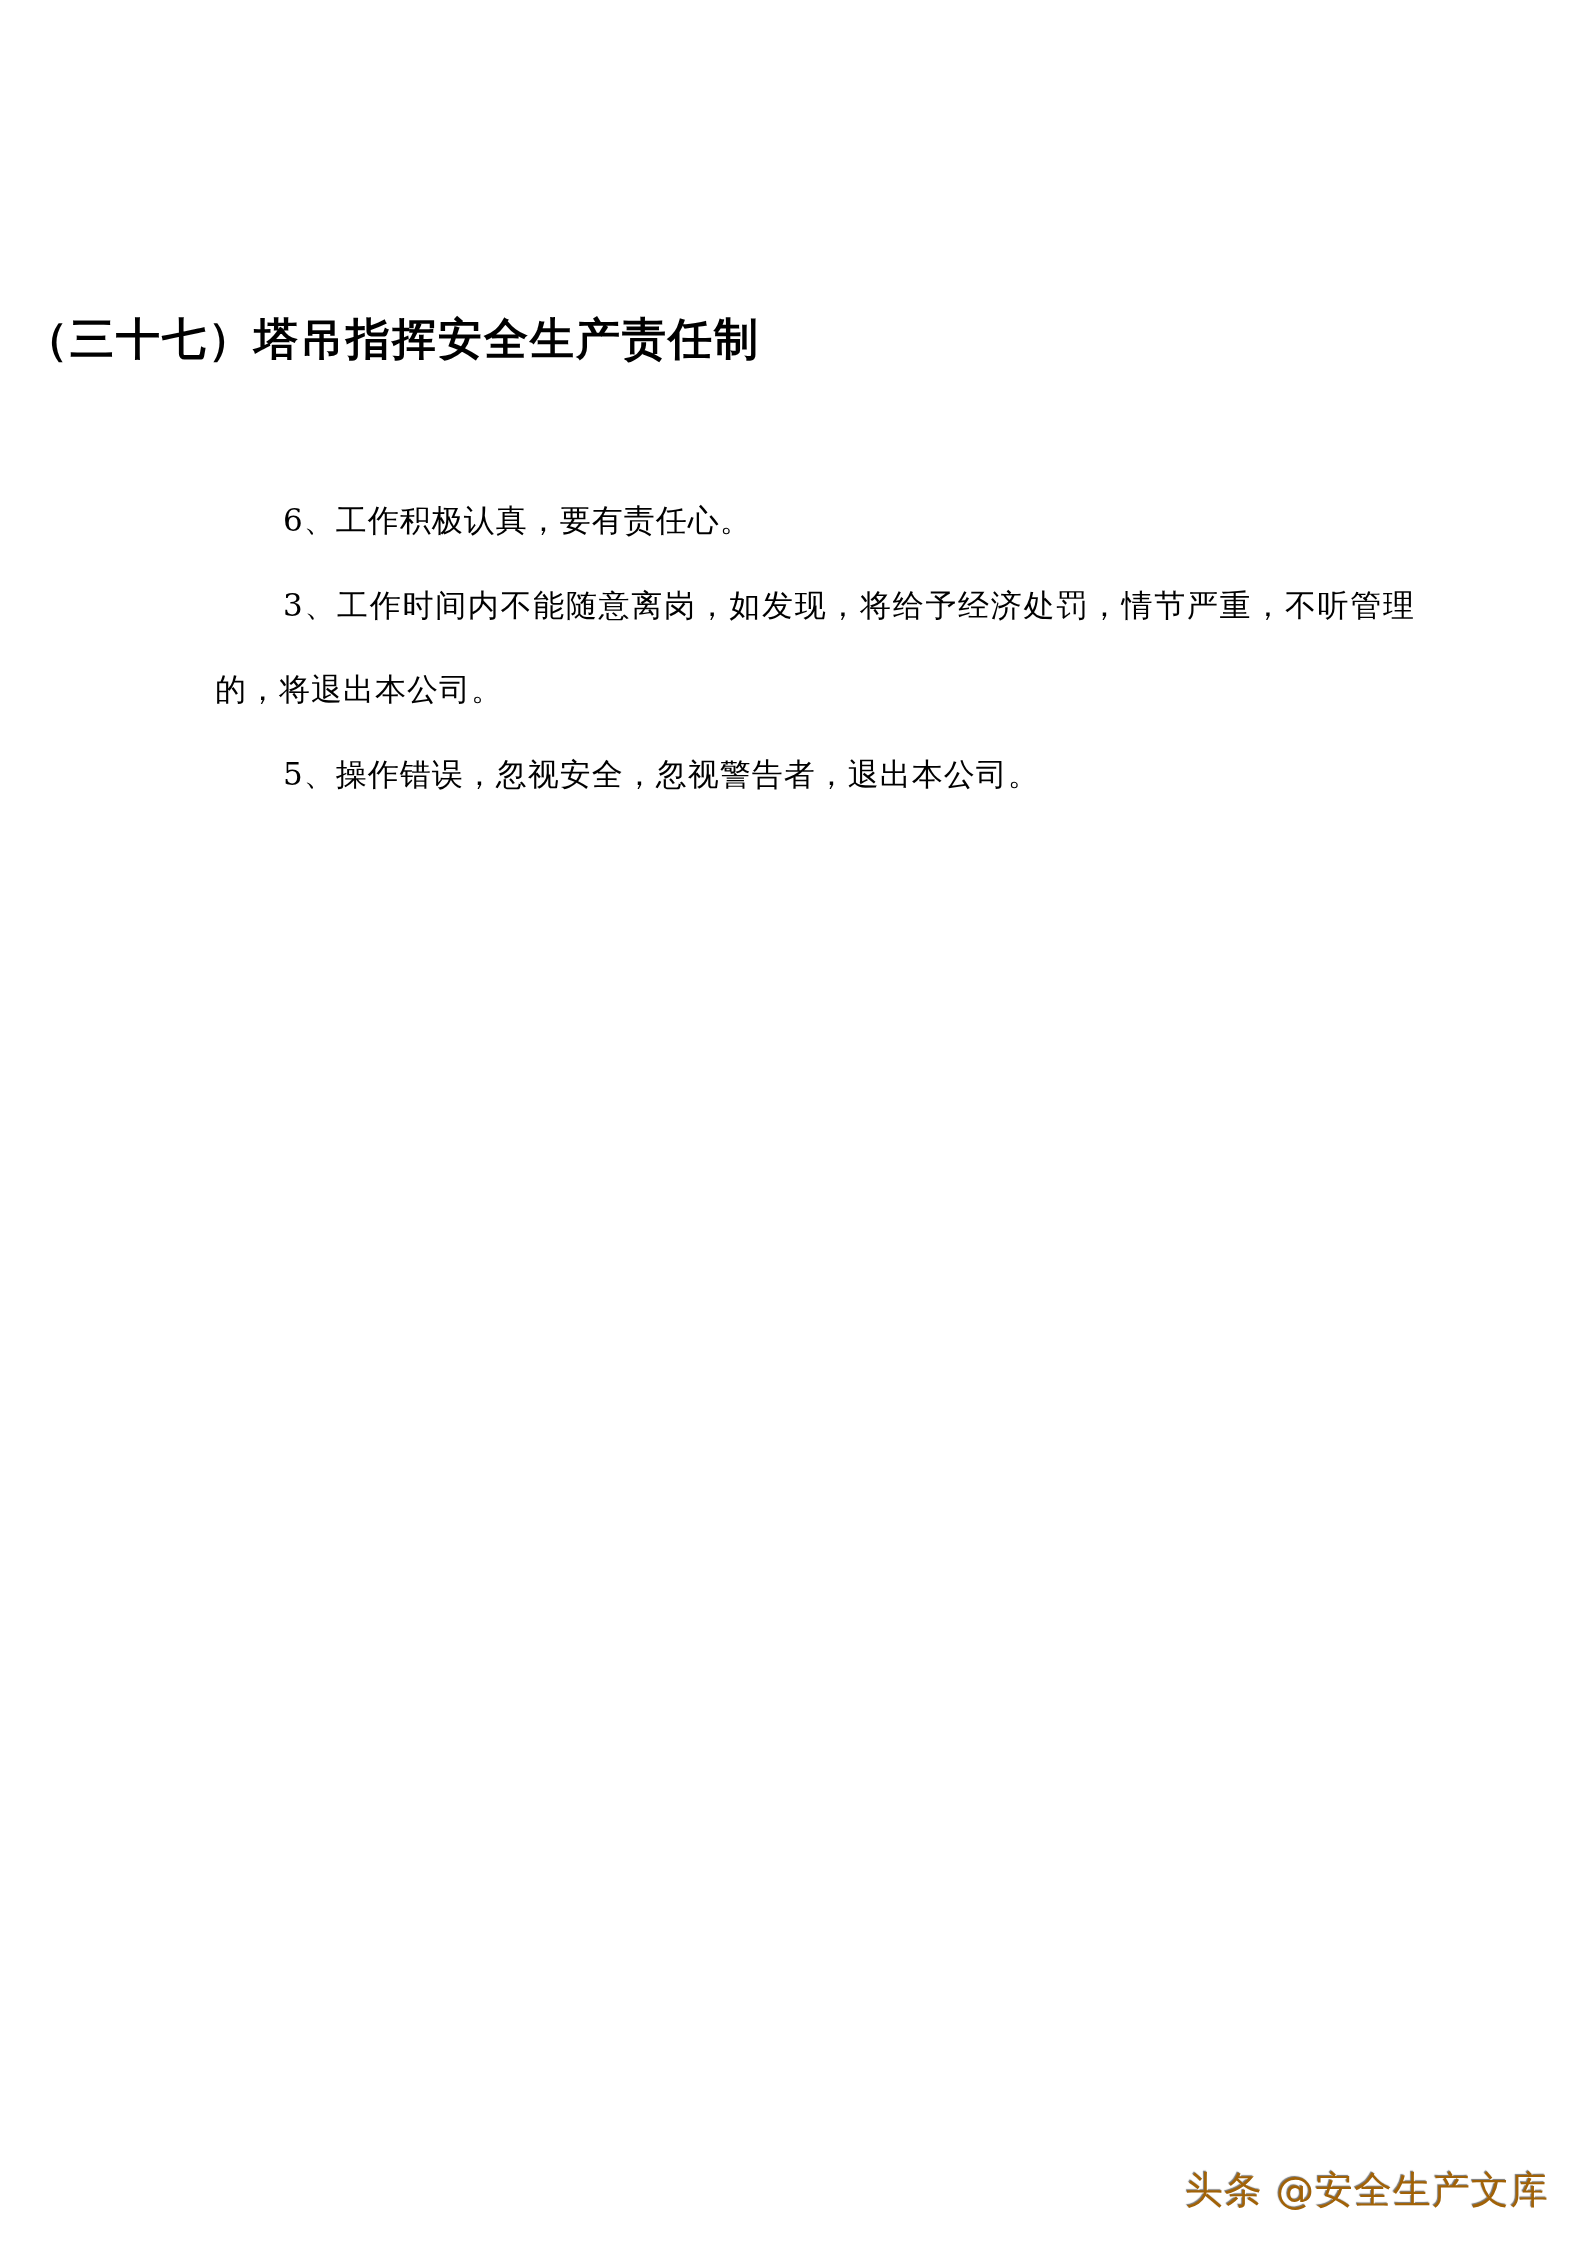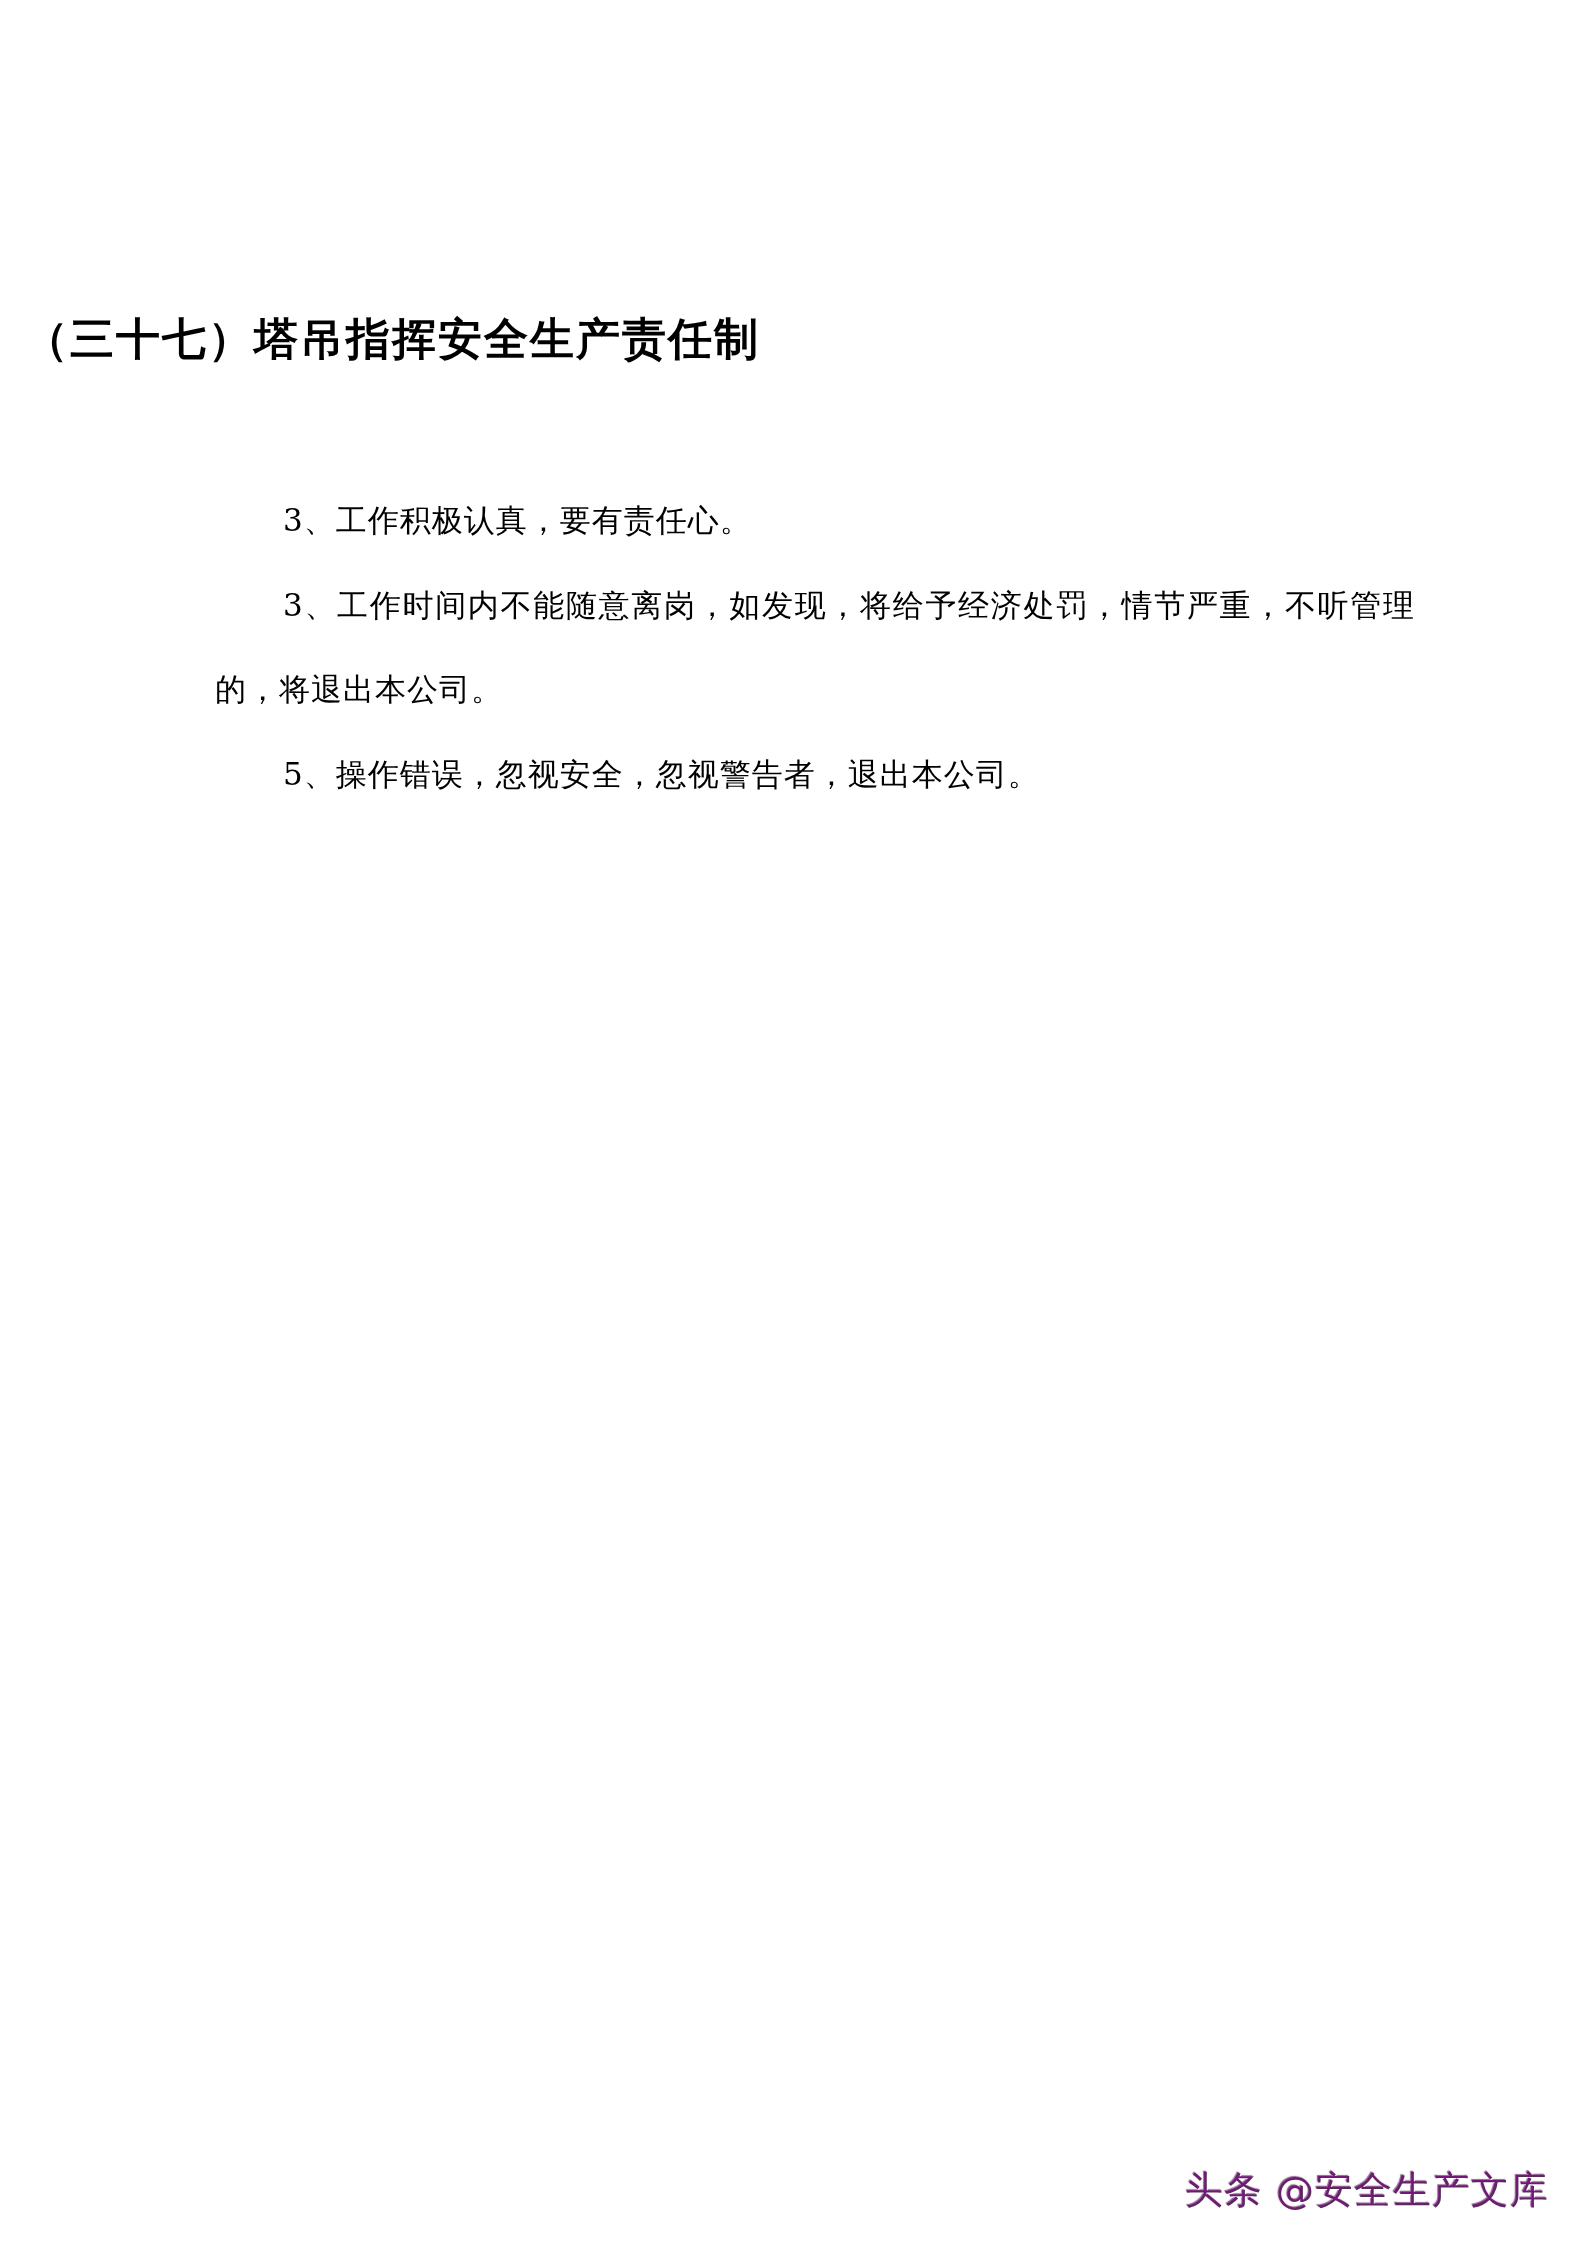--- a/index.html
+++ b/index.html
@@ -55,31 +55,31 @@
       width: 1200px;
       font-size: 31px;
       line-height: 84px;
     }
     .watermark {
       position: absolute;
       left: 1185px;
       top: 2165px;
       font-family: "DejaVu Sans", "Liberation Sans", sans-serif;
       font-size: 38px;
-      color: #701a75;
+      color: #a16207;
       text-shadow: 1px 1px 1px #ffffff, -1px -1px 1px #777777;
       letter-spacing: 1px;
     }
   </style>
 </head>
 <body>
 
 <div class="page">
   <h1 class="title">（三十七）塔吊指挥安全生产责任制</h1>
 
   <div class="body">
-    <p class="para">3、工作积极认真，要有责任心。</p>
+    <p class="para">6、工作积极认真，要有责任心。</p>
     <p class="para">3、工作时间内不能随意离岗，如发现，将给予经济处罚，情节严重，不听管理的，将退出本公司。</p>
     <p class="para">5、操作错误，忽视安全，忽视警告者，退出本公司。</p>
   </div>
 
   <div class="watermark">头条 @安全生产文库</div>
 </div>
 
 </body></html>

